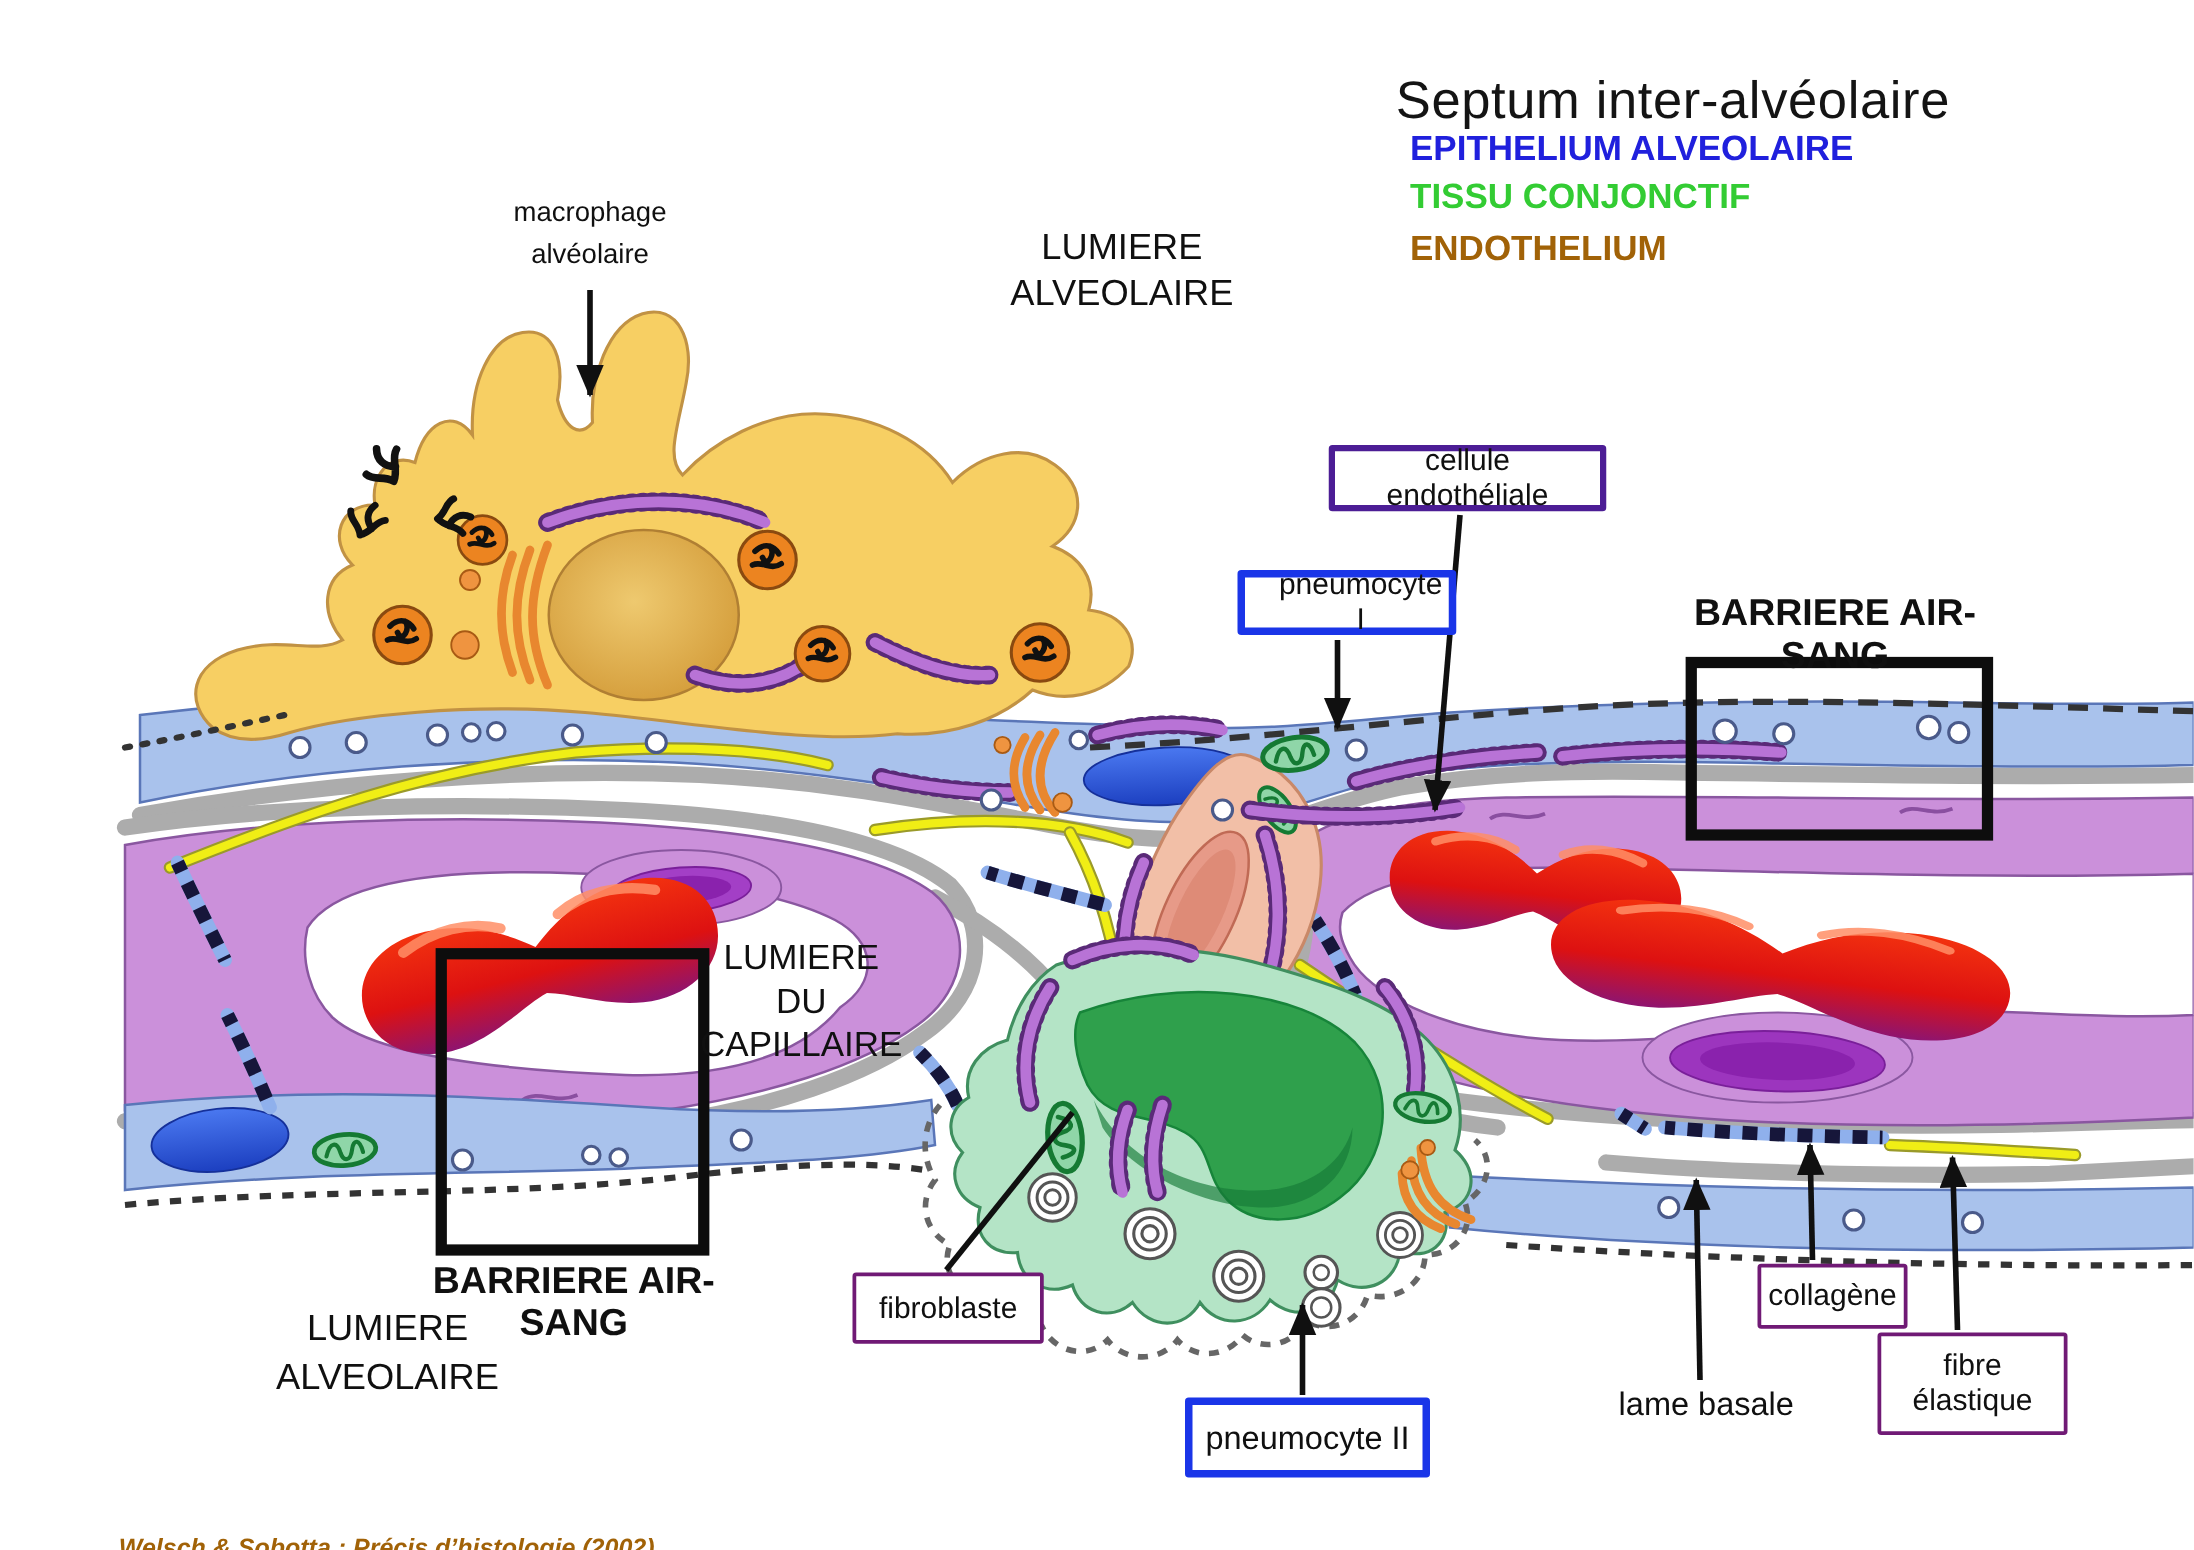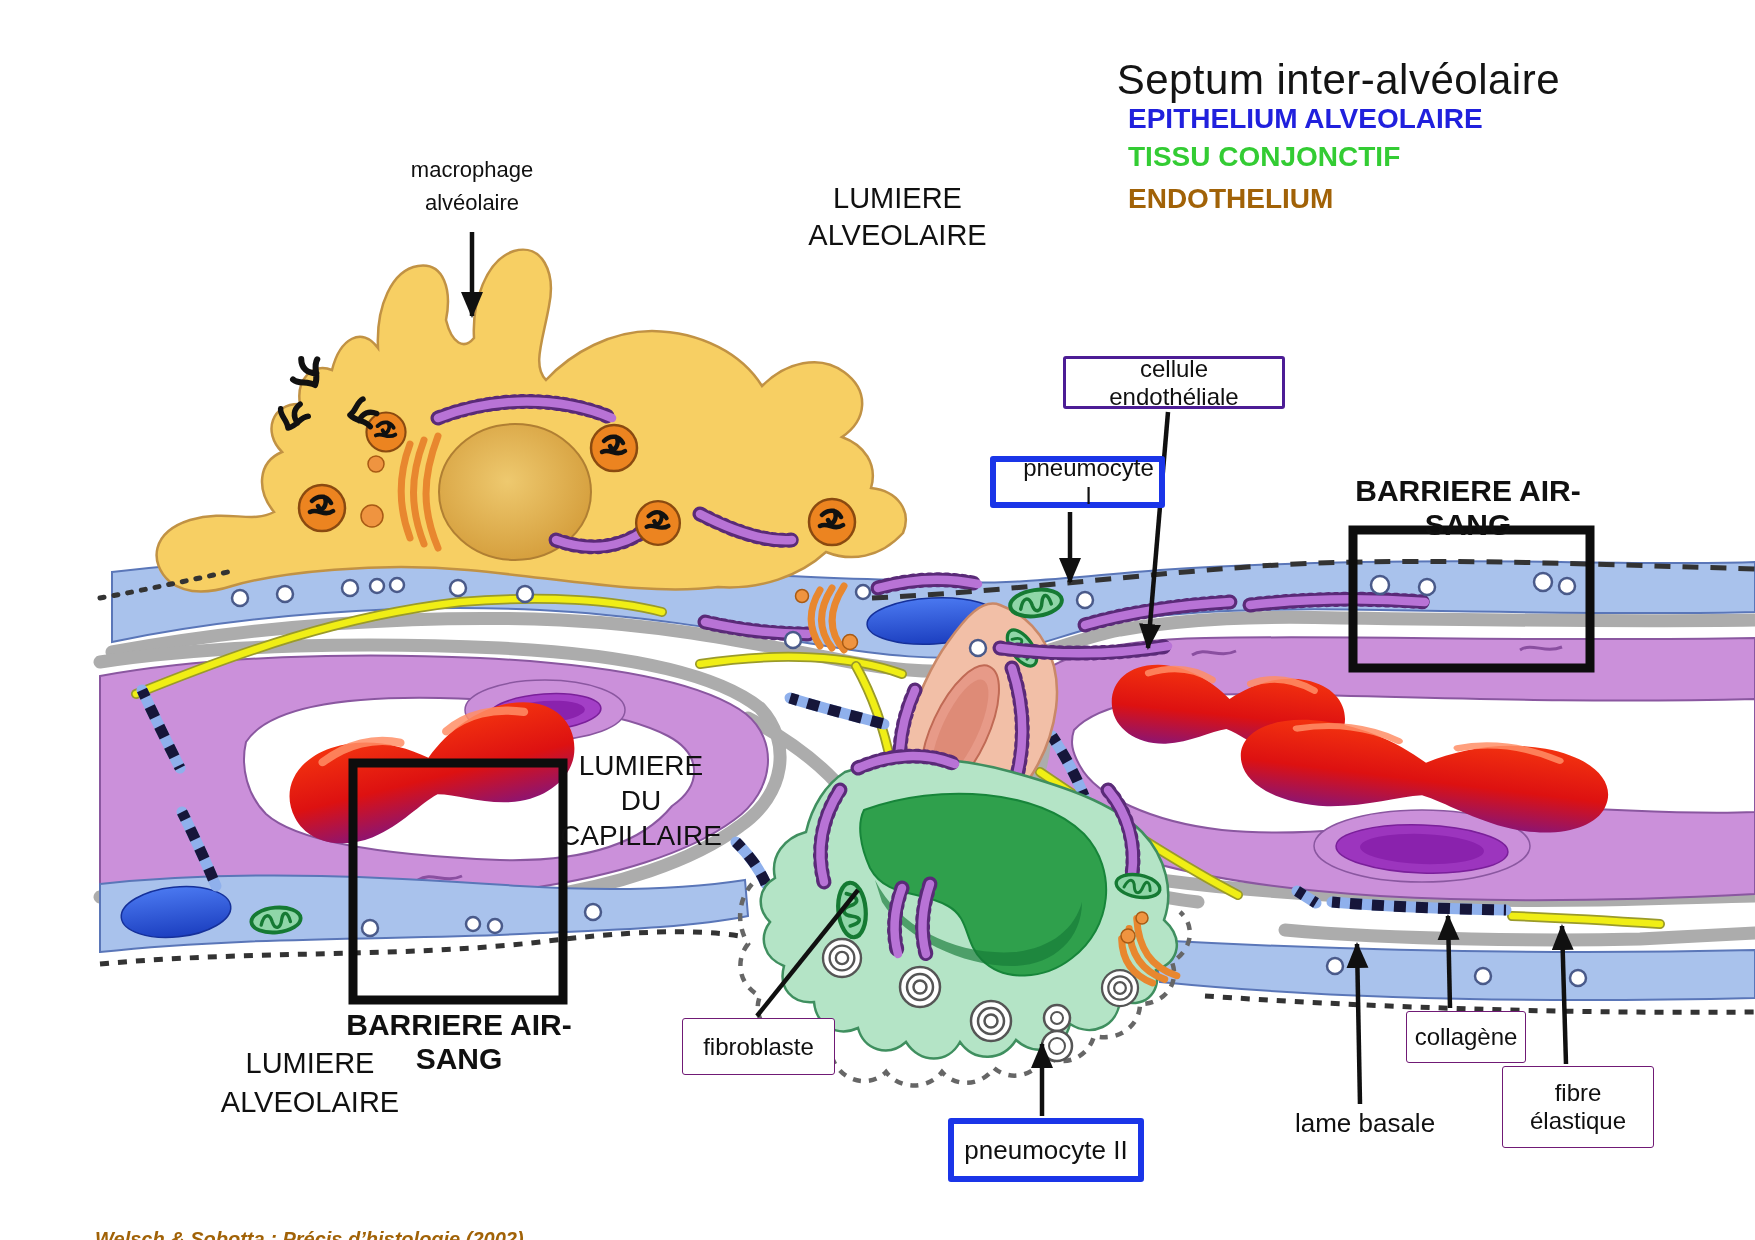--- a/index.html
+++ b/index.html
@@ -18,22 +18,22 @@
   .lbl-lumcap{left:552px;top:748px;width:178px;text-align:center;font-size:28px;line-height:35px;}
   .lbl-barr-r{left:1338px;top:474px;width:260px;text-align:center;font-size:30px;font-weight:bold;}
   .lbl-barr-l{left:328px;top:1008px;width:262px;text-align:center;font-size:30px;font-weight:bold;}
   .lbl-lumbot{left:200px;top:1044px;width:220px;text-align:center;font-size:29px;line-height:39px;}
   .lbl-lame{left:1285px;top:1108px;width:160px;text-align:center;font-size:26px;}
   .attribution{left:95px;top:1228px;font-size:20px;font-style:italic;font-weight:bold;color:#a16207;}
   .callout{position:absolute;background:#ffffff;border-radius:3px;display:flex;align-items:center;
            justify-content:center;text-align:center;font-size:24px;color:#101010;box-sizing:border-box;
            padding:2px 6px;line-height:28px;}
   .box-blue{border:6px solid #1a35e8;}
-  .box-pink{border:3px solid #4c1d95;}
-  .box-green{border:1px solid #701a75;}
+  .box-pink{border:5px solid #4c1d95;}
+  .box-green{border:3px solid #701a75;}
   svg{position:absolute;left:0;top:0;}
   .er-dots{stroke:#5a2a78;stroke-width:15;stroke-dasharray:2.5 6;fill:none;stroke-linecap:round;}
   .er-body{stroke:#b873d6;stroke-width:8.5;fill:none;stroke-linecap:round;}
   .gray-band{stroke:#acacac;stroke-width:13;fill:none;stroke-linecap:round;}
   .y-under{stroke:#9a9a2a;stroke-width:10;fill:none;stroke-linecap:round;}
   .y-over{stroke:#f0ee15;stroke-width:6.5;fill:none;stroke-linecap:round;}
   .col-base{stroke:#8fb0ec;stroke-width:11;fill:none;stroke-linecap:round;}
   .col-dash{stroke:#16163a;stroke-width:11;fill:none;stroke-dasharray:12 10;stroke-dashoffset:4;}
   .golgi{stroke:#e8872f;stroke-width:7;fill:none;stroke-linecap:round;}
   .vesicle{fill:#ffffff;stroke:#4a5a8a;stroke-width:2.5;}

